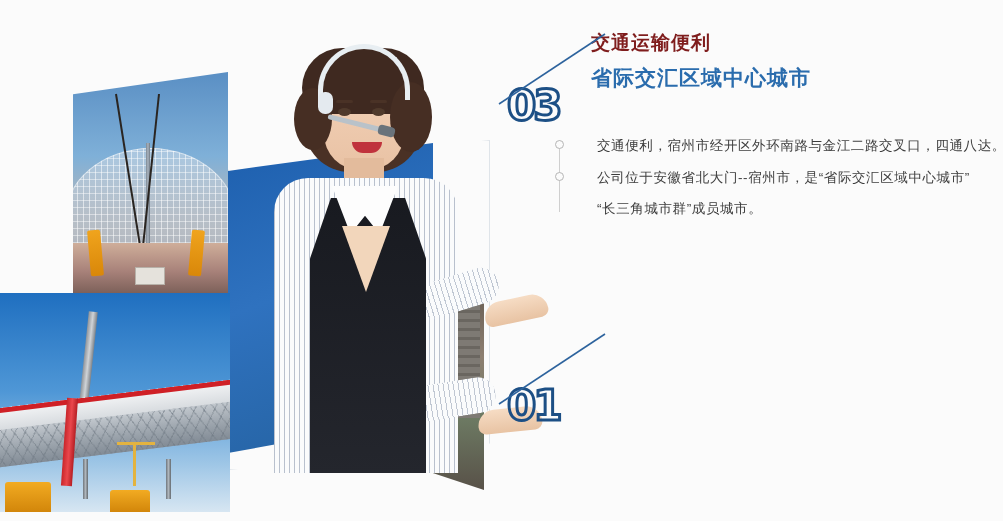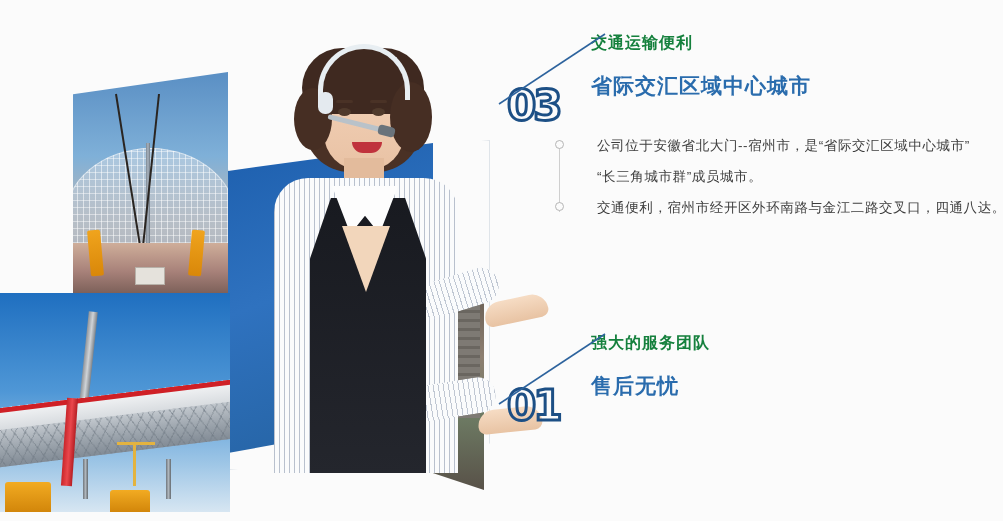--- a/index.html
+++ b/index.html
@@ -311,33 +311,33 @@
   .num-slash {
     position: absolute;
     left: -8px; top: 6px;
     width: 112px; height: 74px;
     pointer-events: none;
   }
   .num-slash line { stroke: #2d639d; stroke-width: 1.6; }
 
   .head-text { padding-top: 2px; }
   .head-line1 {
-    font-size: 16px;
+    font-size: 19px;
     font-weight: 700;
-    color: #15803d;
+    color: #7f1d1d;
     letter-spacing: 1px;
     line-height: 30px;
   }
   .head-line2 {
     font-size: 21px;
     font-weight: 700;
     color: #2a6cad;
     letter-spacing: 1px;
     line-height: 32px;
-    margin-top: 12px;
+    margin-top: 4px;
   }
 
   .bullets {
     position: relative;
     margin-top: 18px;
     padding-left: 50px;
   }
   .bullets::before {
     content: "";
     position: absolute;
@@ -450,40 +450,36 @@
         </div>
         <div class="head-text">
           <div class="head-line1">交通运输便利</div>
           <div class="head-line2">省际交汇区域中心城市</div>
         </div>
       </div>
 
       <div class="bullets">
         <div class="bullet">
           <span class="dot"></span>
-          <span class="cont">公司位于安徽省北大门--宿州市，是“省际交汇区域中心城市”</span>
-          <span class="cont">“长三角城市群”成员城市。</span>
+          <span class="cont">交通便利，宿州市经开区外环南路与金江二路交叉口，四通八达。</span>
         </div>
         <div class="bullet">
           <span class="dot"></span>
-          <span class="cont">交通便利，宿州市经开区外环南路与金江二路交叉口，四通八达。</span>
+          <span class="cont">公司位于安徽省北大门--宿州市，是“省际交汇区域中心城市”</span>
+          <span class="cont">“长三角城市群”成员城市。</span>
         </div>
       </div>
     </div>
 
     <div class="block b04">
       <div class="block-head">
         <div class="num-wrap">
           <div class="num">01</div>
           <svg class="num-slash" viewBox="0 0 112 74">
             <line x1="2" y1="72" x2="108" y2="2"></line>
           </svg>
         </div>
-        <div class="head-text">
-          <div class="head-line1">强大的服务团队</div>
-          <div class="head-line2">售后无忧</div>
-        </div>
       </div>
 
     </div>
 
   </div>
 </div>
 
 </body></html>

